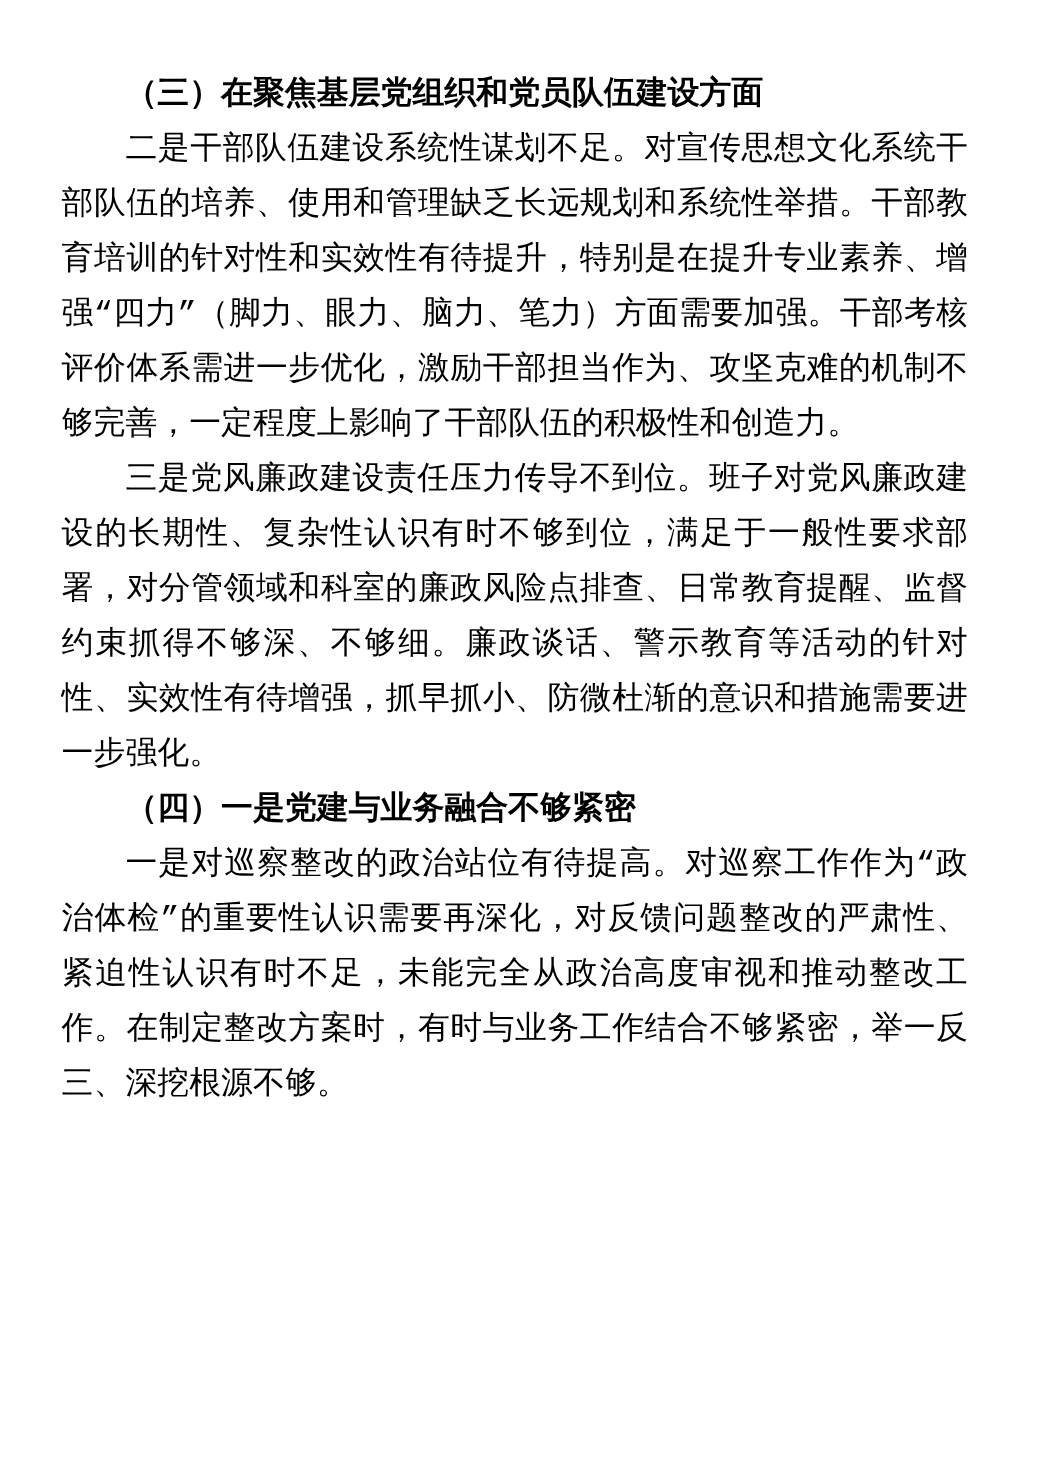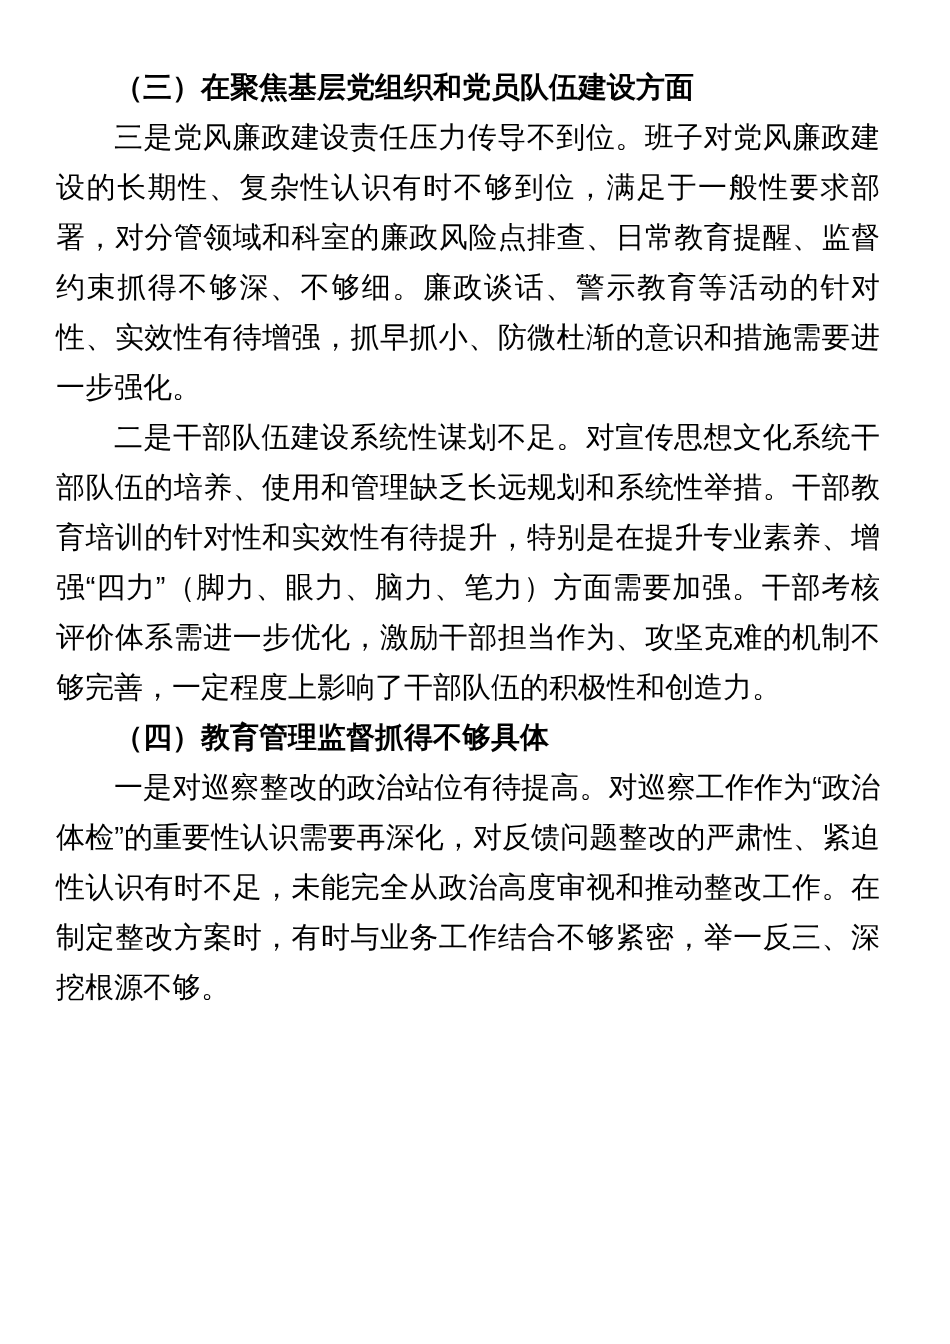--- a/index.html
+++ b/index.html
@@ -11,21 +11,21 @@
     width: 950px;
     height: 1344px;
     overflow: hidden;
   }
   .page {
     box-sizing: border-box;
     width: 950px;
     height: 1344px;
     padding: 62px 70px 20px 56px;
     background: #ffffff;
-    font-family: Liberation Sans, sans-serif;
+    font-family: Liberation Mono, monospace;
     color: #000000;
   }
   .block {
     margin: 0;
     font-size: 29px;
     line-height: 50px;
     text-align: justify;
     text-indent: 2em;
     word-break: break-all;
     color: #000000;
@@ -35,21 +35,21 @@
     text-align: left;
   }
 </style>
 </head>
 <body>
 
 <div class="page">
   <div class="block heading">（三）在聚焦基层党组织和党员队伍建设方面</div>
 
 
+  <div class="block">二是干部队伍建设系统性谋划不足。对宣传思想文化系统干部队伍的培养、使用和管理缺乏长远规划和系统性举措。干部教育培训的针对性和实效性有待提升，特别是在提升专业素养、增强“四力”（脚力、眼力、脑力、笔力）方面需要加强。干部考核评价体系需进一步优化，激励干部担当作为、攻坚克难的机制不够完善，一定程度上影响了干部队伍的积极性和创造力。</div>
+
   <div class="block">三是党风廉政建设责任压力传导不到位。班子对党风廉政建设的长期性、复杂性认识有时不够到位，满足于一般性要求部署，对分管领域和科室的廉政风险点排查、日常教育提醒、监督约束抓得不够深、不够细。廉政谈话、警示教育等活动的针对性、实效性有待增强，抓早抓小、防微杜渐的意识和措施需要进一步强化。</div>
 
-  <div class="block">二是干部队伍建设系统性谋划不足。对宣传思想文化系统干部队伍的培养、使用和管理缺乏长远规划和系统性举措。干部教育培训的针对性和实效性有待提升，特别是在提升专业素养、增强“四力”（脚力、眼力、脑力、笔力）方面需要加强。干部考核评价体系需进一步优化，激励干部担当作为、攻坚克难的机制不够完善，一定程度上影响了干部队伍的积极性和创造力。</div>
-
-  <div class="block heading">（四）教育管理监督抓得不够具体</div>
+  <div class="block heading">（四）一是党建与业务融合不够紧密</div>
 
   <div class="block">一是对巡察整改的政治站位有待提高。对巡察工作作为“政治体检”的重要性认识需要再深化，对反馈问题整改的严肃性、紧迫性认识有时不足，未能完全从政治高度审视和推动整改工作。在制定整改方案时，有时与业务工作结合不够紧密，举一反三、深挖根源不够。</div>
 
 </div>
 
 </body></html>

